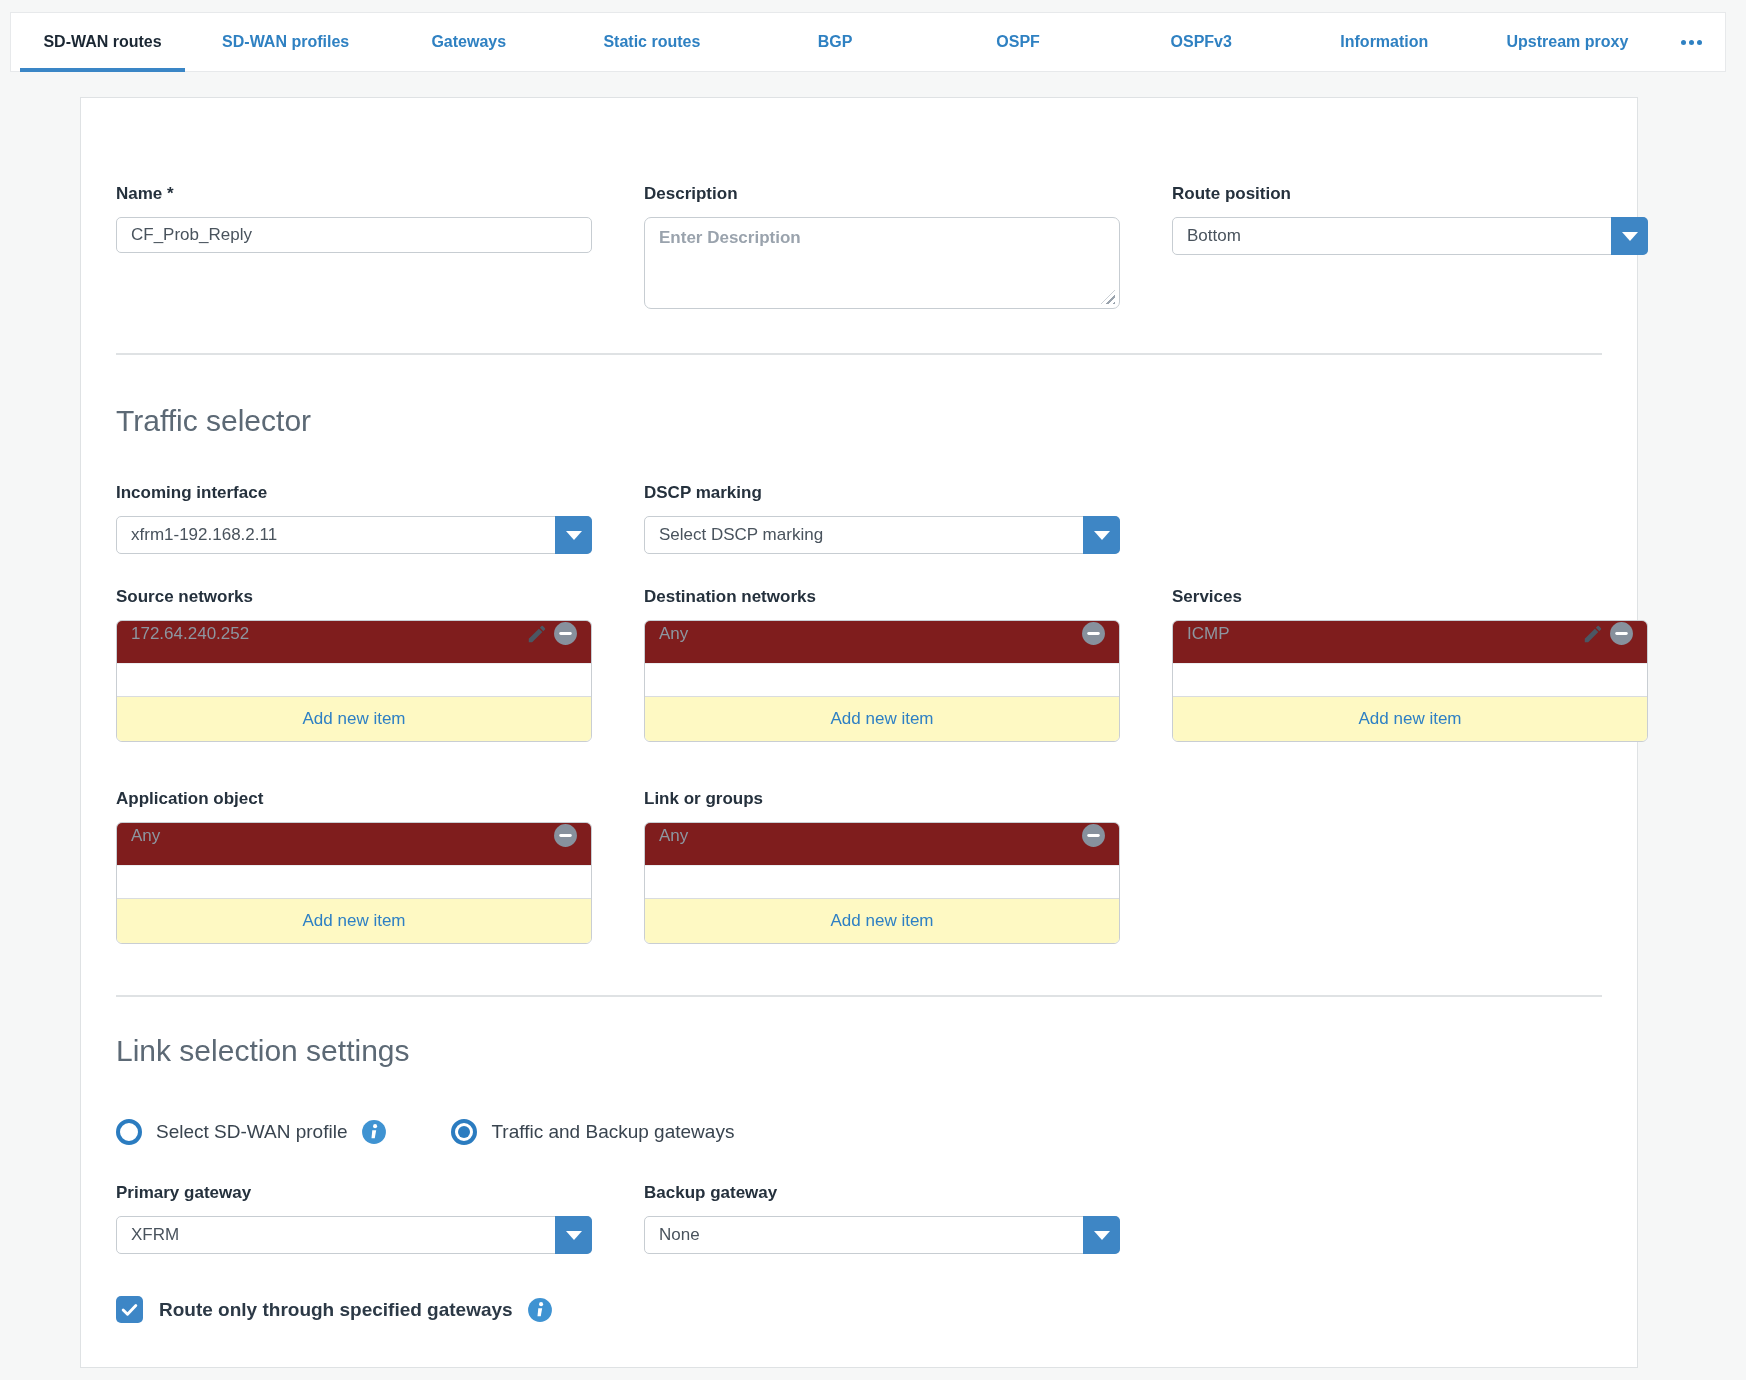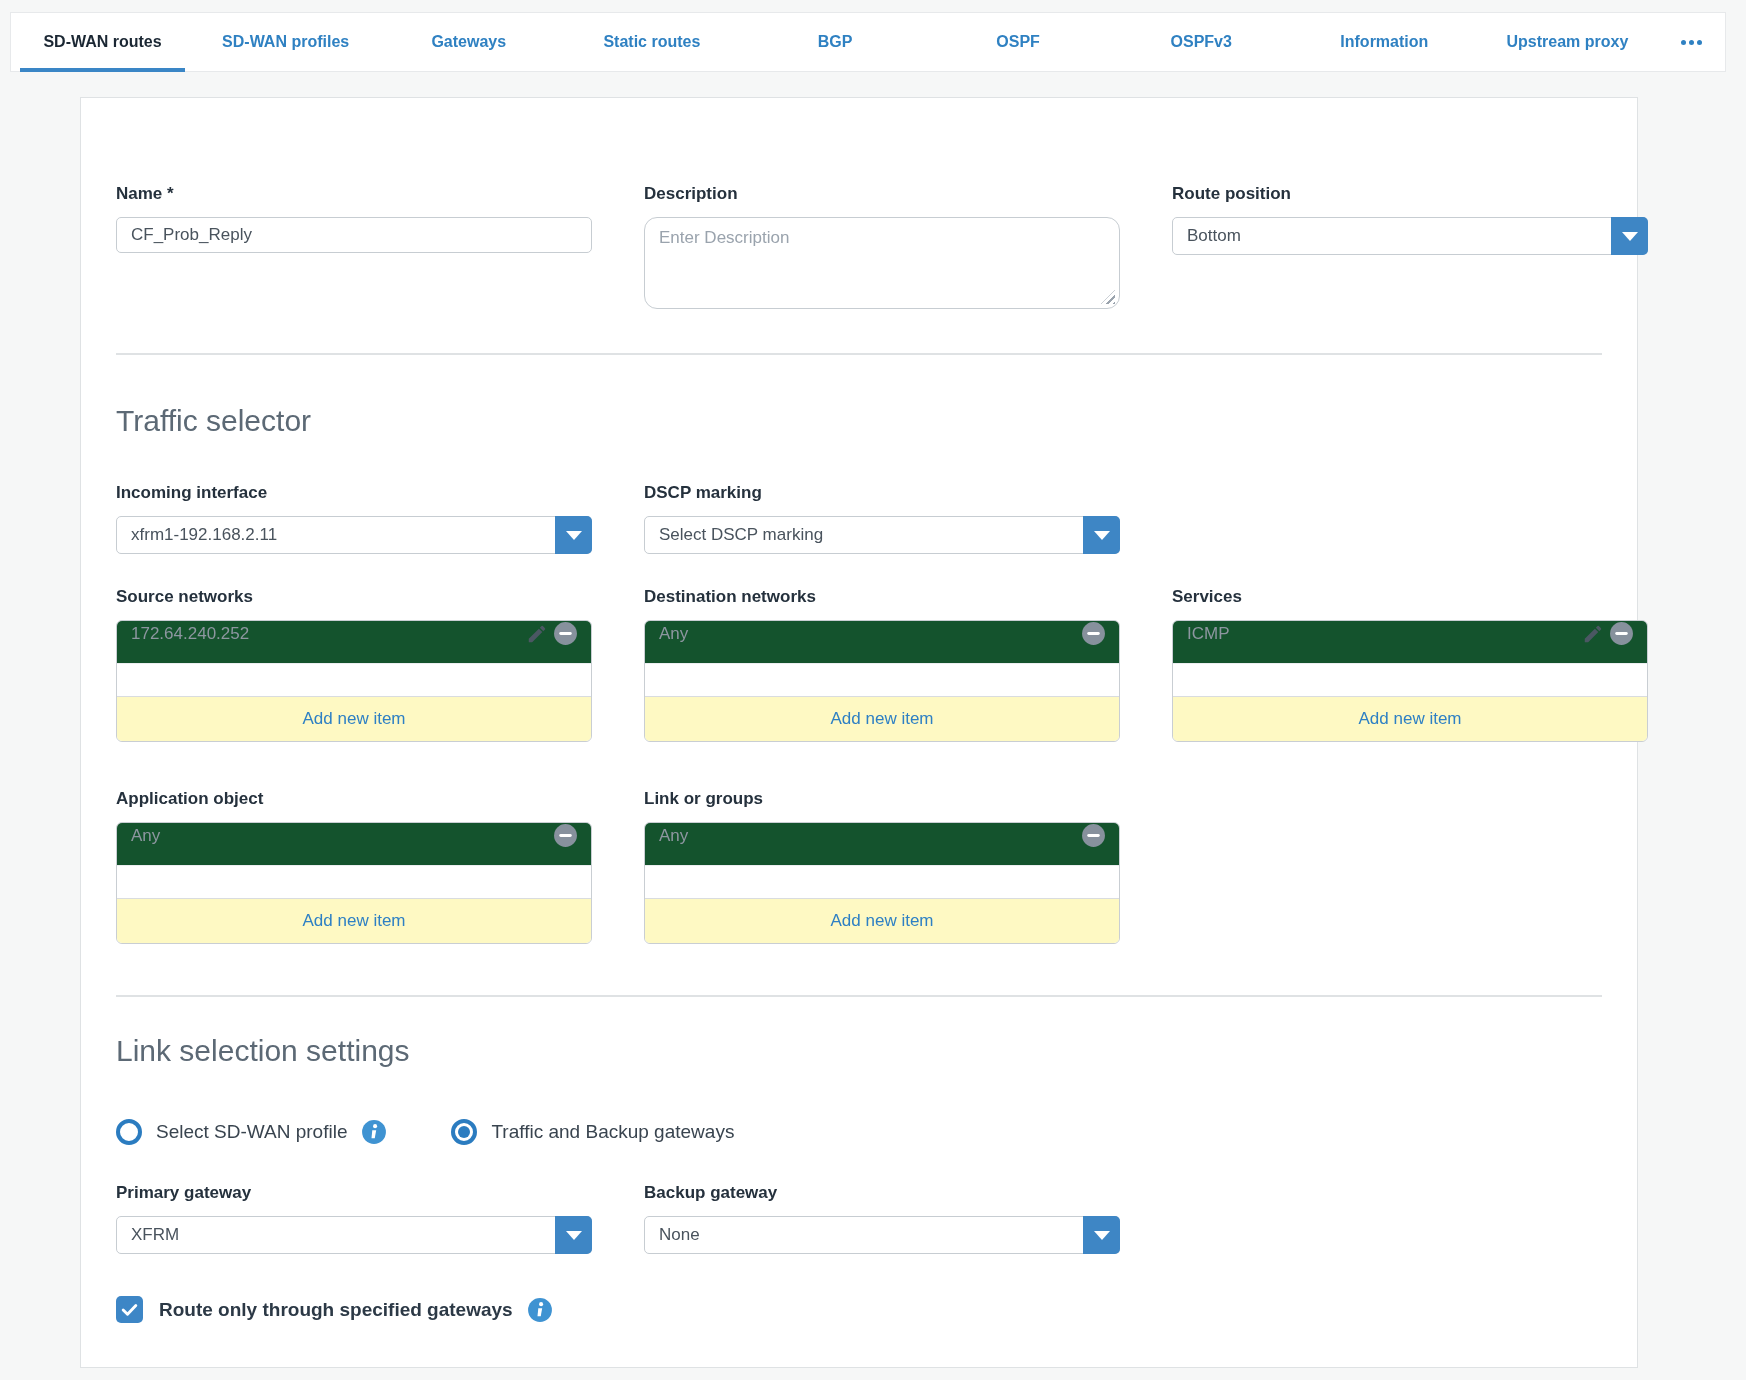--- a/index.html
+++ b/index.html
@@ -49,23 +49,23 @@
   }
 
   .text-input {
     width:100%; height:36px; border:1px solid #c7cdd2; border-radius:5px;
     padding:0 14px; font-size:17px; color:#49535d; background:#fff;
     font-family:"Liberation Sans", sans-serif; outline:none;
   }
 
   .textarea-wrap { position:relative; width:100%; }
   textarea.textarea {
-    width:100%; height:92px; border:1px solid #c7cdd2; border-radius:13px;
+    width:100%; height:92px; border:1px solid #c7cdd2; border-radius:7px;
     padding:10px 14px; font-size:17px; color:#49535d; resize:none;
-    font-family:"Liberation Sans", sans-serif; outline:none; display:block;
+    font-family:"Liberation Sans", sans-serif; outline:none; display:block;font-weight:bold;
   }
   textarea.textarea::placeholder { color:#9aa3ad; opacity:1; }
   .resize-handle {
     position:absolute; right:5px; bottom:5px; width:14px; height:14px;
     background:repeating-linear-gradient(135deg, transparent 0 3px, #9aa3ad 3px 5px);
     clip-path:polygon(100% 0, 100% 100%, 0 100%);
     cursor:nwse-resize;
   }
 
   .dropdown {
@@ -103,21 +103,21 @@
   .mt-row4 { margin-top:47px; }
   .mt-radio { margin-top:50px; }
   .mt-gw { margin-top:38px; }
   .mt-check { margin-top:42px; }
 
   
   .listbox {
     border:1px solid #c9ced3; border-radius:6px; background:#fff; overflow:hidden;
   }
   .listbox .item {
-    height:43px; background:#14532d; border-bottom:1px solid #eceef0;
+    height:43px; background:#7f1d1d; border-bottom:1px solid #eceef0;
     display:flex; align-items:center; padding:0 12px 17px 14px;
     font-size:17px; color:#8d96a0;
   }
   .listbox .item .item-text { flex:1 1 auto; }
   .listbox .item .icon-btn {
     display:flex; align-items:center; justify-content:center;
     width:28px; height:28px; cursor:pointer;
   }
   .listbox .spacer { height:32px; background:#fff; }
   .listbox .foot {

